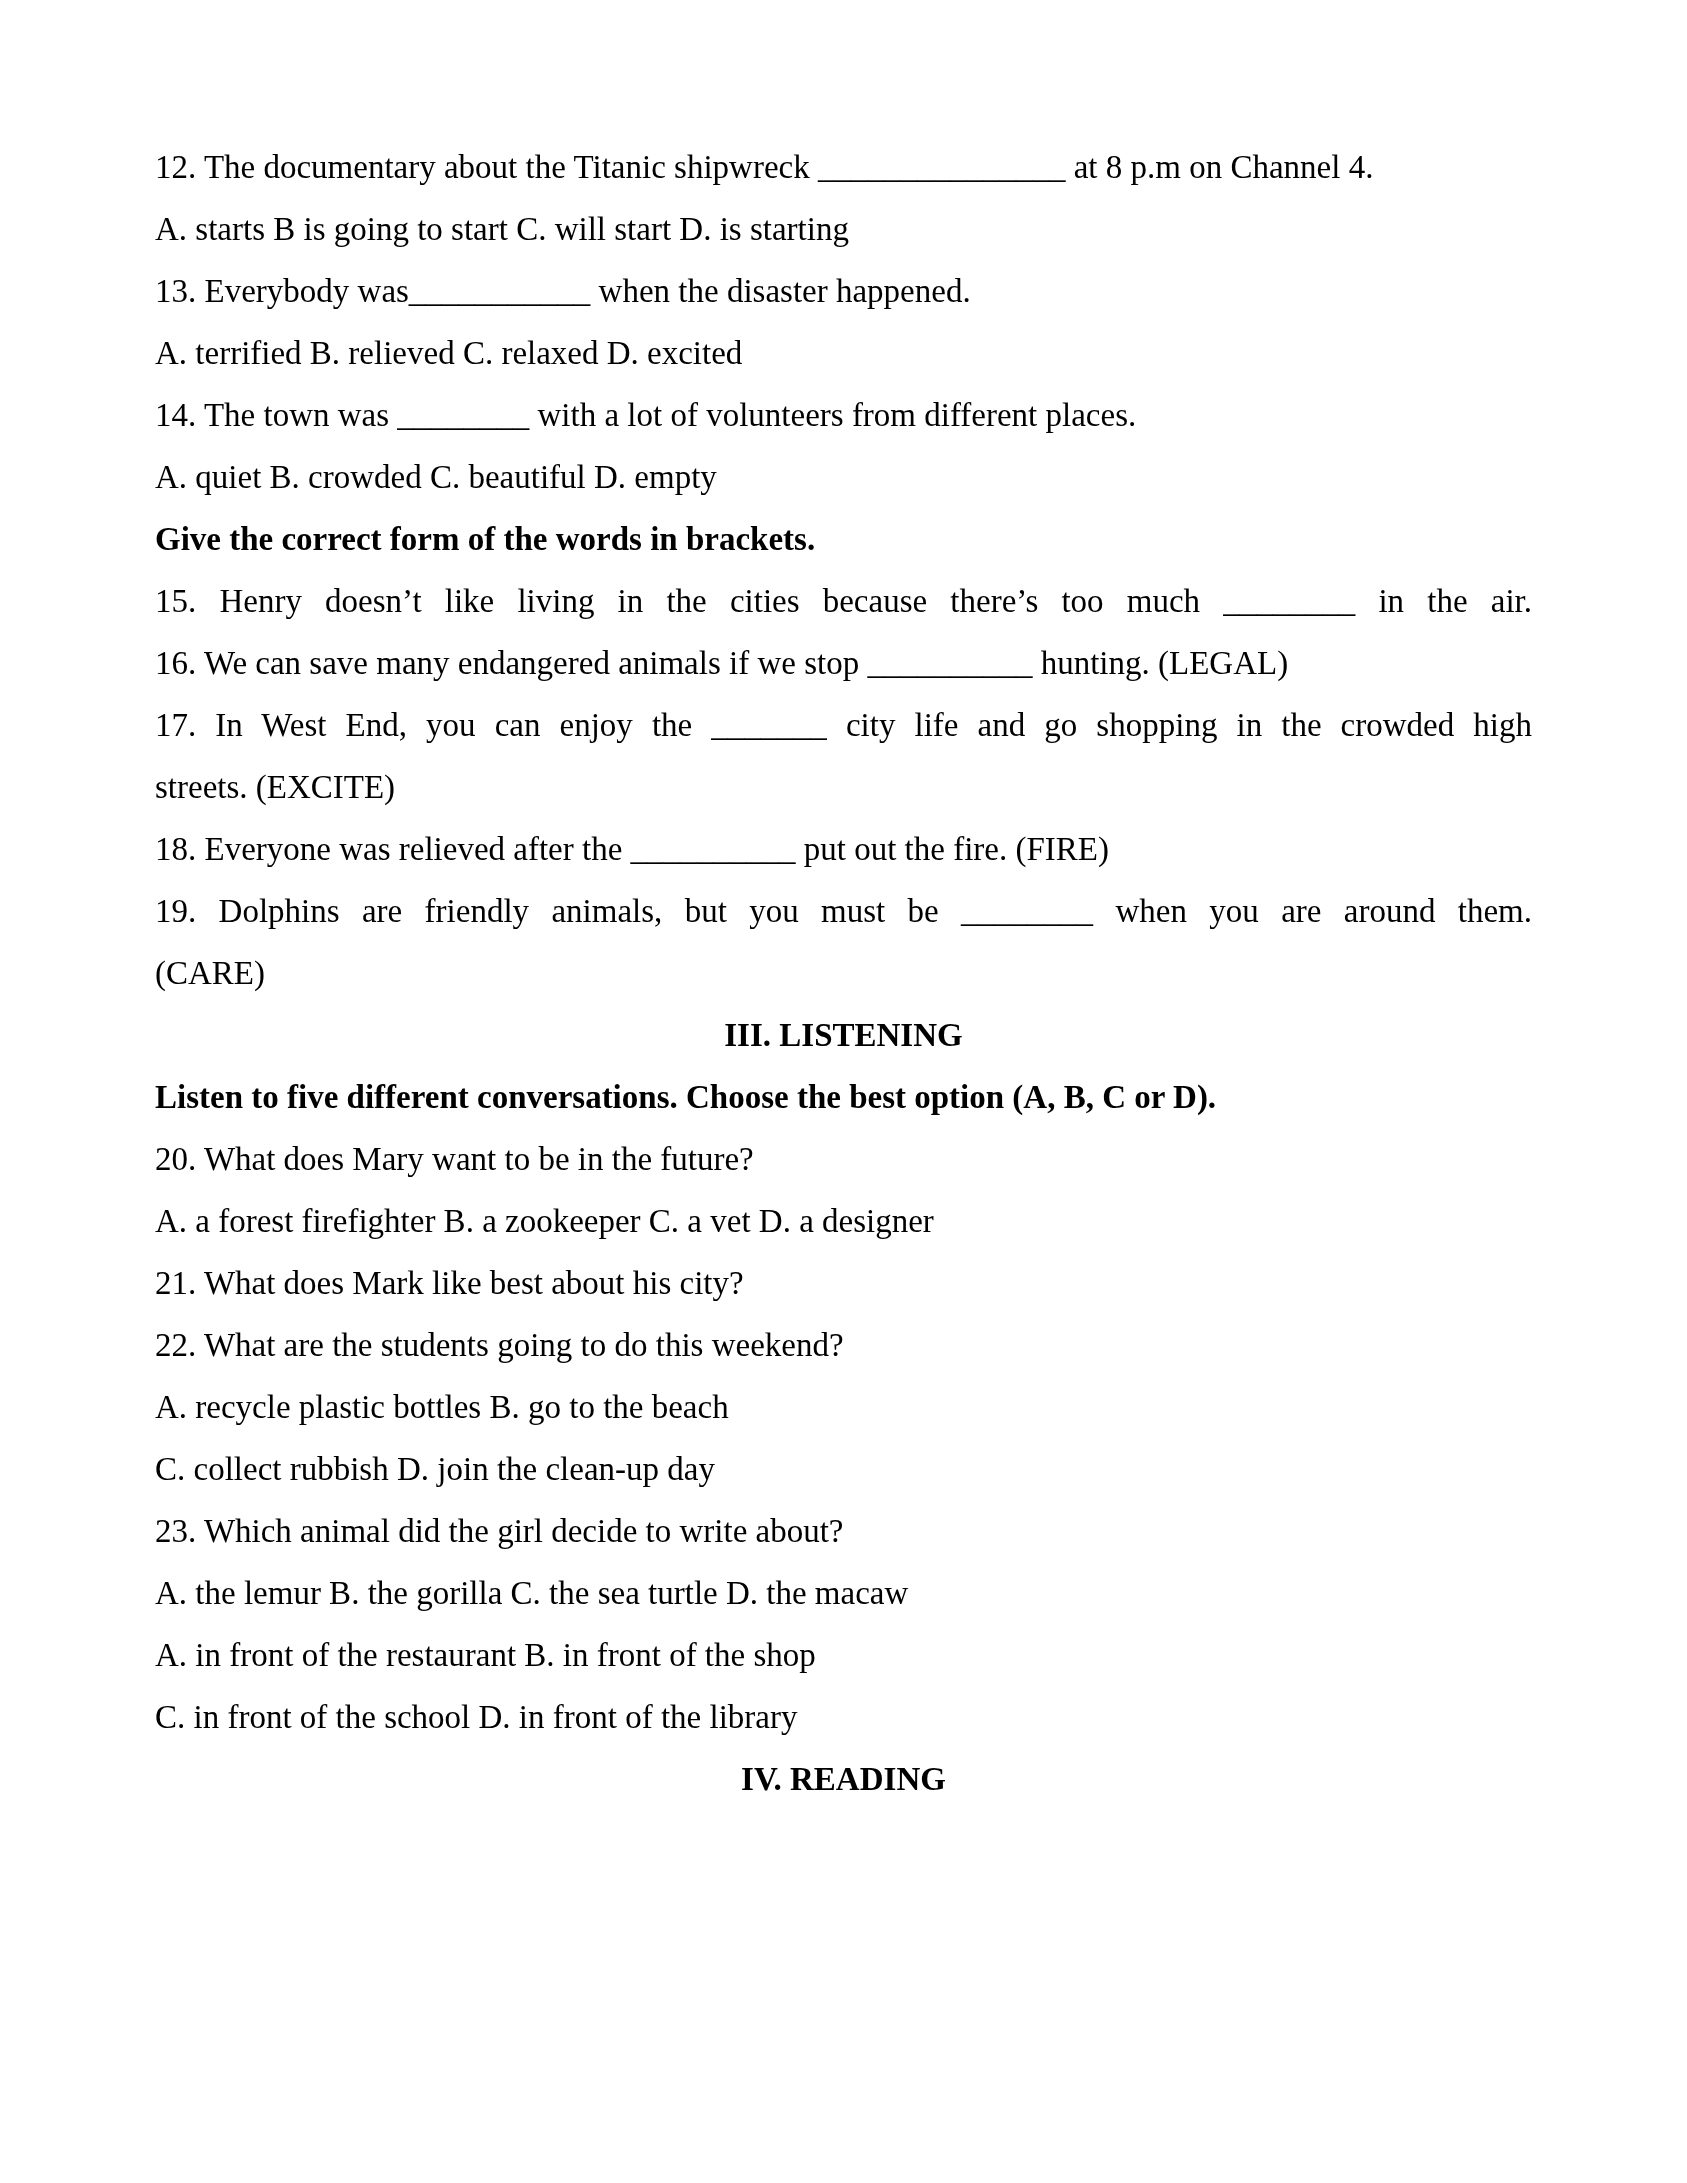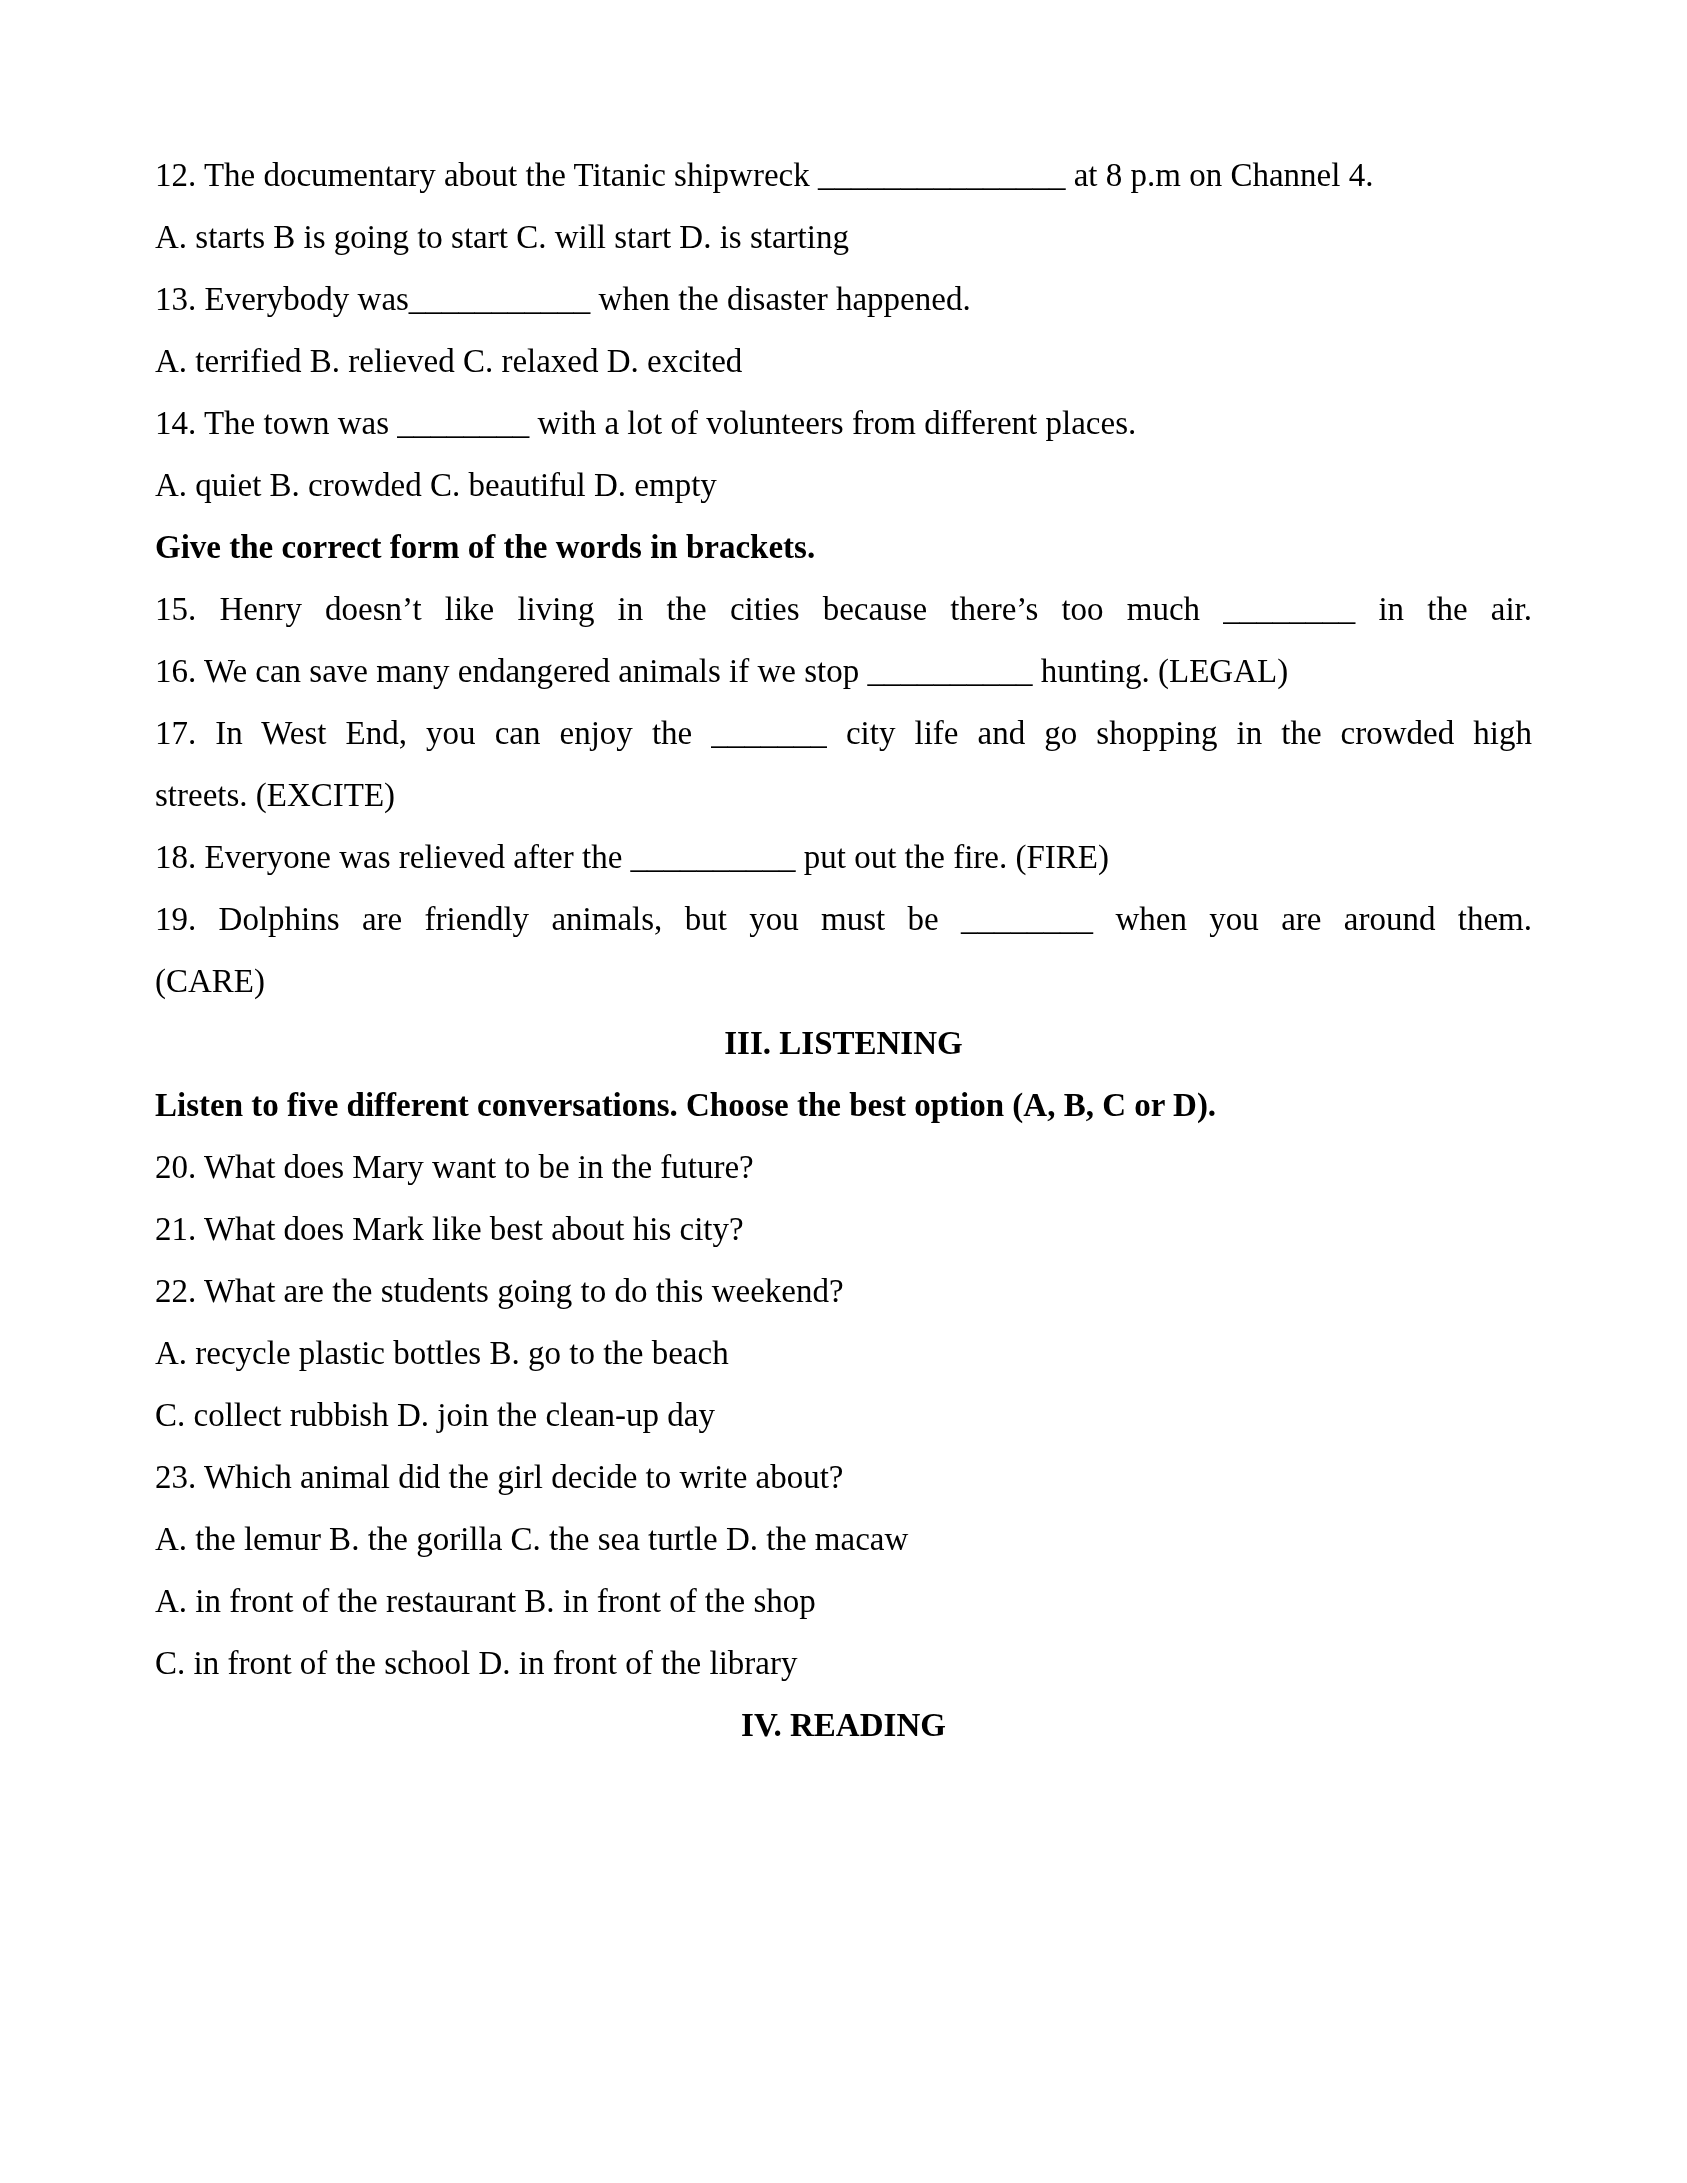--- a/index.html
+++ b/index.html
@@ -10,21 +10,21 @@
   .page {
     position: relative;
     width: 1687px;
     height: 2183px;
     background: #ffffff;
     overflow: hidden;
   }
   .content {
     position: absolute;
     left: 155px;
-    top: 144px;
+    top: 136px;
     width: 1377px;
     font-family: "Liberation Serif", "DejaVu Serif", serif;
     font-size: 33px;
     color: #000000;
   }
   .line {
     height: 62px;
     line-height: 62px;
     white-space: pre-wrap;
     overflow: visible;
@@ -57,20 +57,21 @@
       <div class="line justify">15. Henry doesn’t like living in the cities because there’s too much ________ in the air.</div>
       <div class="line">16. We can save many endangered animals if we stop __________ hunting. (LEGAL)</div>
       <div class="line justify">17. In West End, you can enjoy the _______ city life and go shopping in the crowded high</div>
       <div class="line">streets. (EXCITE)</div>
       <div class="line">18. Everyone was relieved after the __________ put out the fire. (FIRE)</div>
       <div class="line justify">19. Dolphins are friendly animals, but you must be ________ when you are around them.</div>
       <div class="line">(CARE)</div>
       <div class="line bold">III. LISTENING</div>
       <div class="line bold-italic">Listen to five different conversations. Choose the best option (A, B, C or D).</div>
       <div class="line">20. What does Mary want to be in the future?</div>
+      <div class="line">A. a forest firefighter B. a zookeeper C. a vet D. a designer</div>
       <div class="line">21. What does Mark like best about his city?</div>
       <div class="line">22. What are the students going to do this weekend?</div>
       <div class="line">A. recycle plastic bottles B. go to the beach</div>
       <div class="line">C. collect rubbish D. join the clean-up day</div>
       <div class="line">23. Which animal did the girl decide to write about?</div>
       <div class="line">A. the lemur B. the gorilla C. the sea turtle D. the macaw</div>
       <div class="line">A. in front of the restaurant B. in front of the shop</div>
       <div class="line">C. in front of the school D. in front of the library</div>
       <div class="line bold">IV. READING</div>
     </div>

